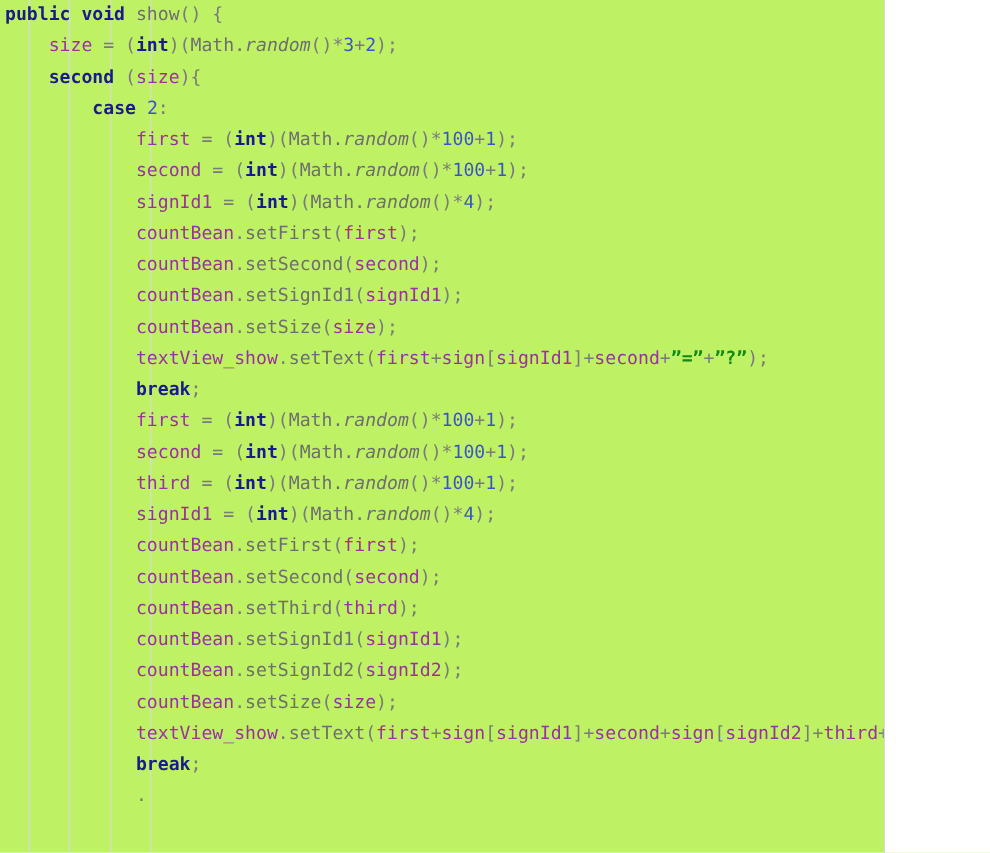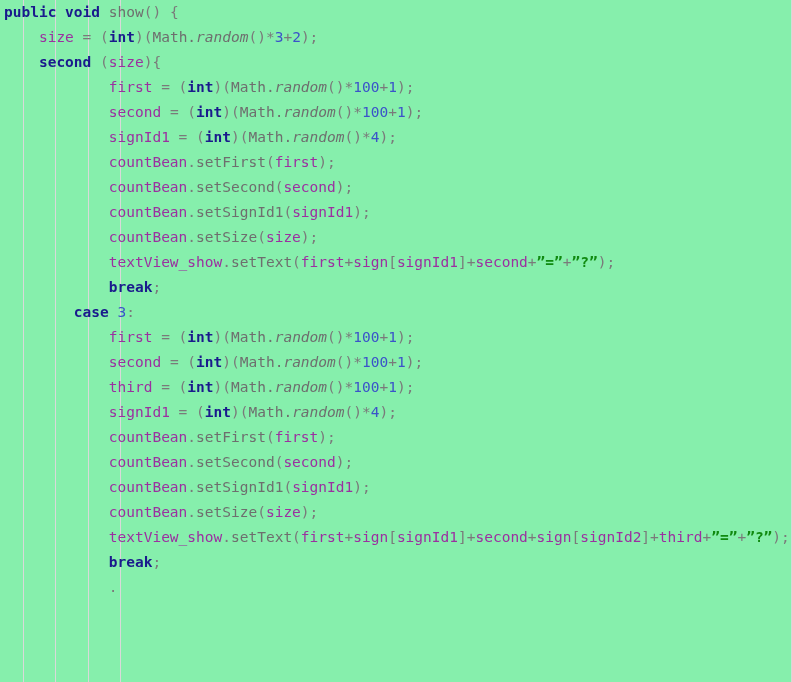--- a/index.html
+++ b/index.html
@@ -10,23 +10,23 @@
   }
   body {
     width: 792px;
     height: 682px;
     overflow: hidden;
     font-family: "DejaVu Sans Mono", "Liberation Mono", monospace;
   }
 
   #code-pane {
     position: relative;
-    width: 792px;
+    width: 708px;
     height: 682px;
-    background: #86efac;
+    background: #bef264;
     box-sizing: border-box;
     border-right: 1px solid #d8d8d8;
     overflow: hidden;
   }
 
   
   .indent-guide {
     position: absolute;
     top: 0;
     bottom: 0;
@@ -73,36 +73,38 @@
       <div class="indent-guide" style="left: 23px;"></div>
       <div class="indent-guide" style="left: 55px;"></div>
       <div class="indent-guide" style="left: 88px;"></div>
       <div class="indent-guide" style="left: 120px;"></div>
     </div>
 
   <div id="code-lines">
       <div class="code-line"><span></span><span class="tok-kw">public void </span><span class="tok-plain">show</span><span class="tok-punc">() {</span></div>
       <div class="code-line"><span>    </span><span class="tok-field">size</span><span class="tok-punc"> = (</span><span class="tok-kw">int</span><span class="tok-punc">)(</span><span class="tok-plain">Math.</span><span class="tok-italic">random</span><span class="tok-punc">()*</span><span class="tok-num">3</span><span class="tok-punc">+</span><span class="tok-num">2</span><span class="tok-punc">);</span></div>
       <div class="code-line"><span>    </span><span class="tok-kw">second</span><span class="tok-punc"> (</span><span class="tok-field">size</span><span class="tok-punc">){</span></div>
+      <div class="code-line"><span>        </span><span class="tok-kw">case</span><span class="tok-punc"> </span><span class="tok-num">2</span><span class="tok-punc">:</span></div>
       <div class="code-line"><span>            </span><span class="tok-field">first</span><span class="tok-punc"> = (</span><span class="tok-kw">int</span><span class="tok-punc">)(</span><span class="tok-plain">Math.</span><span class="tok-italic">random</span><span class="tok-punc">()*</span><span class="tok-num">100</span><span class="tok-punc">+</span><span class="tok-num">1</span><span class="tok-punc">);</span></div>
       <div class="code-line"><span>            </span><span class="tok-field">second</span><span class="tok-punc"> = (</span><span class="tok-kw">int</span><span class="tok-punc">)(</span><span class="tok-plain">Math.</span><span class="tok-italic">random</span><span class="tok-punc">()*</span><span class="tok-num">100</span><span class="tok-punc">+</span><span class="tok-num">1</span><span class="tok-punc">);</span></div>
       <div class="code-line"><span>            </span><span class="tok-field">signId1</span><span class="tok-punc"> = (</span><span class="tok-kw">int</span><span class="tok-punc">)(</span><span class="tok-plain">Math.</span><span class="tok-italic">random</span><span class="tok-punc">()*</span><span class="tok-num">4</span><span class="tok-punc">);</span></div>
       <div class="code-line"><span>            </span><span class="tok-field">countBean</span><span class="tok-punc">.</span><span class="tok-plain">setFirst</span><span class="tok-punc">(</span><span class="tok-field">first</span><span class="tok-punc">);</span></div>
       <div class="code-line"><span>            </span><span class="tok-field">countBean</span><span class="tok-punc">.</span><span class="tok-plain">setSecond</span><span class="tok-punc">(</span><span class="tok-field">second</span><span class="tok-punc">);</span></div>
       <div class="code-line"><span>            </span><span class="tok-field">countBean</span><span class="tok-punc">.</span><span class="tok-plain">setSignId1</span><span class="tok-punc">(</span><span class="tok-field">signId1</span><span class="tok-punc">);</span></div>
       <div class="code-line"><span>            </span><span class="tok-field">countBean</span><span class="tok-punc">.</span><span class="tok-plain">setSize</span><span class="tok-punc">(</span><span class="tok-field">size</span><span class="tok-punc">);</span></div>
       <div class="code-line"><span>            </span><span class="tok-field">textView_show</span><span class="tok-punc">.</span><span class="tok-plain">setText</span><span class="tok-punc">(</span><span class="tok-field">first</span><span class="tok-punc">+</span><span class="tok-field">sign</span><span class="tok-punc">[</span><span class="tok-field">signId1</span><span class="tok-punc">]+</span><span class="tok-field">second</span><span class="tok-punc">+</span><span class="tok-str">”=”</span><span class="tok-punc">+</span><span class="tok-str">”?”</span><span class="tok-punc">);</span></div>
       <div class="code-line"><span>            </span><span class="tok-kw">break</span><span class="tok-punc">;</span></div>
-      <div class="code-line"><span>        </span><span class="tok-kw">case</span><span class="tok-punc"> </span><span class="tok-num">3</span><span class="tok-punc">:</span></div>
       <div class="code-line"><span>            </span><span class="tok-field">first</span><span class="tok-punc"> = (</span><span class="tok-kw">int</span><span class="tok-punc">)(</span><span class="tok-plain">Math.</span><span class="tok-italic">random</span><span class="tok-punc">()*</span><span class="tok-num">100</span><span class="tok-punc">+</span><span class="tok-num">1</span><span class="tok-punc">);</span></div>
       <div class="code-line"><span>            </span><span class="tok-field">second</span><span class="tok-punc"> = (</span><span class="tok-kw">int</span><span class="tok-punc">)(</span><span class="tok-plain">Math.</span><span class="tok-italic">random</span><span class="tok-punc">()*</span><span class="tok-num">100</span><span class="tok-punc">+</span><span class="tok-num">1</span><span class="tok-punc">);</span></div>
       <div class="code-line"><span>            </span><span class="tok-field">third</span><span class="tok-punc"> = (</span><span class="tok-kw">int</span><span class="tok-punc">)(</span><span class="tok-plain">Math.</span><span class="tok-italic">random</span><span class="tok-punc">()*</span><span class="tok-num">100</span><span class="tok-punc">+</span><span class="tok-num">1</span><span class="tok-punc">);</span></div>
       <div class="code-line"><span>            </span><span class="tok-field">signId1</span><span class="tok-punc"> = (</span><span class="tok-kw">int</span><span class="tok-punc">)(</span><span class="tok-plain">Math.</span><span class="tok-italic">random</span><span class="tok-punc">()*</span><span class="tok-num">4</span><span class="tok-punc">);</span></div>
       <div class="code-line"><span>            </span><span class="tok-field">countBean</span><span class="tok-punc">.</span><span class="tok-plain">setFirst</span><span class="tok-punc">(</span><span class="tok-field">first</span><span class="tok-punc">);</span></div>
       <div class="code-line"><span>            </span><span class="tok-field">countBean</span><span class="tok-punc">.</span><span class="tok-plain">setSecond</span><span class="tok-punc">(</span><span class="tok-field">second</span><span class="tok-punc">);</span></div>
+      <div class="code-line"><span>            </span><span class="tok-field">countBean</span><span class="tok-punc">.</span><span class="tok-plain">setThird</span><span class="tok-punc">(</span><span class="tok-field">third</span><span class="tok-punc">);</span></div>
       <div class="code-line"><span>            </span><span class="tok-field">countBean</span><span class="tok-punc">.</span><span class="tok-plain">setSignId1</span><span class="tok-punc">(</span><span class="tok-field">signId1</span><span class="tok-punc">);</span></div>
+      <div class="code-line"><span>            </span><span class="tok-field">countBean</span><span class="tok-punc">.</span><span class="tok-plain">setSignId2</span><span class="tok-punc">(</span><span class="tok-field">signId2</span><span class="tok-punc">);</span></div>
       <div class="code-line"><span>            </span><span class="tok-field">countBean</span><span class="tok-punc">.</span><span class="tok-plain">setSize</span><span class="tok-punc">(</span><span class="tok-field">size</span><span class="tok-punc">);</span></div>
       <div class="code-line"><span>            </span><span class="tok-field">textView_show</span><span class="tok-punc">.</span><span class="tok-plain">setText</span><span class="tok-punc">(</span><span class="tok-field">first</span><span class="tok-punc">+</span><span class="tok-field">sign</span><span class="tok-punc">[</span><span class="tok-field">signId1</span><span class="tok-punc">]+</span><span class="tok-field">second</span><span class="tok-punc">+</span><span class="tok-field">sign</span><span class="tok-punc">[</span><span class="tok-field">signId2</span><span class="tok-punc">]+</span><span class="tok-field">third</span><span class="tok-punc">+</span><span class="tok-str">”=”</span><span class="tok-punc">+</span><span class="tok-str">”?”</span><span class="tok-punc">);</span></div>
       <div class="code-line"><span>            </span><span class="tok-kw">break</span><span class="tok-punc">;</span></div>
       <div class="code-line clipped"><span>            </span><span class="tok-punc">.</span></div>
     </div>
 
 </div>
 
 </body></html>

